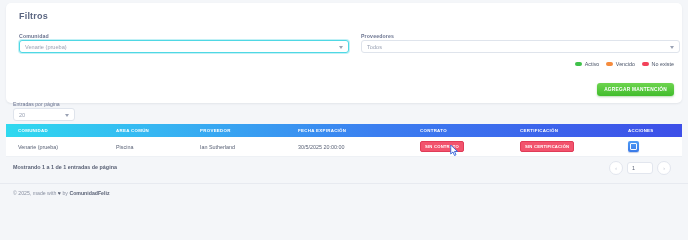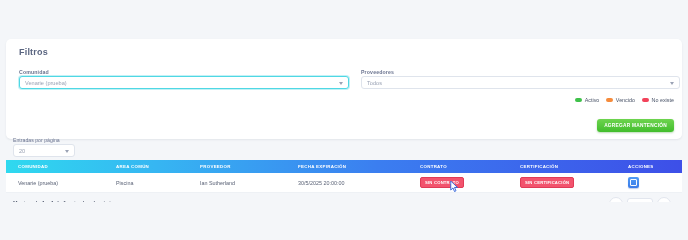--- a/index.html
+++ b/index.html
@@ -12,21 +12,20 @@
     width: 688px;
     height: 202px;
     overflow: hidden;
     position: relative;
   }
   .page {
     width: 679px;
     height: 202px;
     position: relative;
     background: #f4f6f9;
-    margin-top: 36px;
   }
 
   
   .filters-card {
     position: absolute;
     left: 6px;
     top: 3px;
     width: 676px;
     height: 100px;
     background: #ffffff;

